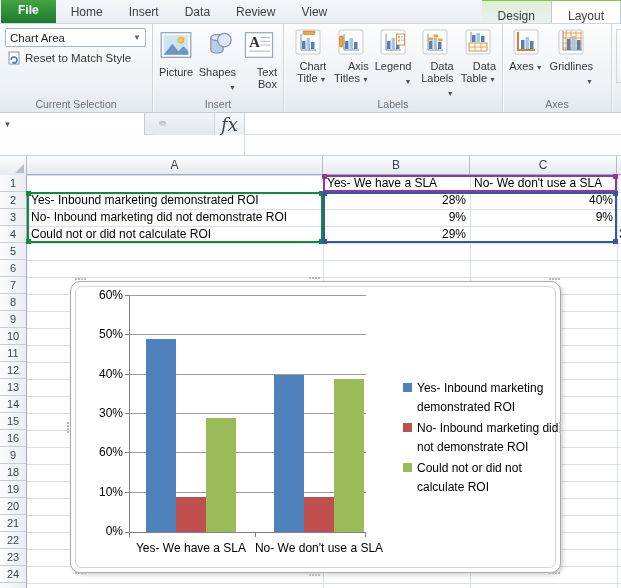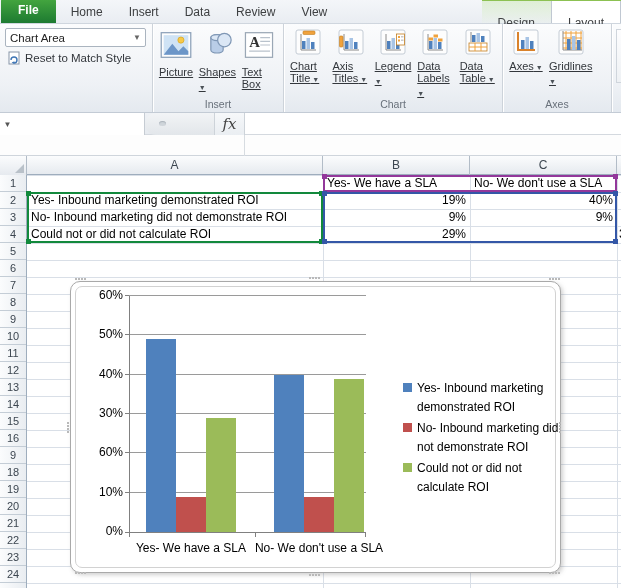--- a/index.html
+++ b/index.html
@@ -10,21 +10,21 @@
   
   .tabbar { position:absolute; left:0; top:0; width:621px; height:24px;
             background:linear-gradient(#f4f6f9,#e9edf2); border-bottom:1px solid #cfd6de;
             display:flex; align-items:flex-end; }
   .tab { height:22px; padding:4px 13px 3px; font-size:12px; color:#3e4042; white-space:nowrap; cursor:default; }
   .tab.file { background:linear-gradient(#44a63f,#1d7a31); color:#fff; border-radius:2px 2px 0 0;
               padding:4px 17px 20px; margin:0 2px 0 1px; font-weight:bold; height:24px; }
   .ctx-wrap { display:flex; margin-left:auto; height:24px; align-items:flex-end;
               background:linear-gradient(rgba(205,233,183,.55),rgba(236,245,228,.2));
               border-top:2px solid #8cc152; }
-  .tab.contextual { height:22px; padding:15px 16px 3px; }
+  .tab.contextual { height:22px; padding:8px 16px 3px; }
   .tab.active { background:#fff; border-left:1px solid #c0c8d2; border-right:1px solid #c0c8d2; }
 
   
   .ribbon { position:absolute; left:0; top:24px; width:621px; height:89px;
             background:linear-gradient(#fbfcfd,#eef1f5 70%,#e4e9ef); border-bottom:1px solid #c3cbd5;
             display:flex; }
   .rgroup { position:relative; height:100%; border-right:1px solid #cdd3da; box-shadow:1px 0 0 #fff; }
   .glabel { position:absolute; bottom:2px; left:0; right:0; text-align:center;
             font-size:10.5px; color:#68707a; }
   
@@ -32,21 +32,21 @@
   .combo { width:141px; height:19px; background:#fff; border:1px solid #aab4bf; border-radius:2px;
            display:flex; align-items:center; padding:0 4px; font-size:11.5px; color:#222; }
   .combo .combo-arrow { margin-left:auto; font-size:8px; color:#666; }
   .smallbtn { display:flex; align-items:center; gap:4px; height:20px; padding:0 2px; margin-top:1px;
               font-size:11.5px; color:#33373c; white-space:nowrap; cursor:default; }
   
   .bigrow { display:flex; height:100%; padding:3px 3px 14px; }
   .bigbtn { display:flex; flex-direction:column; align-items:center; padding:2px 3px 0;
             min-width:40px; cursor:default; border-radius:3px; }
   .bigbtn .bicon { flex:0 0 auto; margin-bottom:2px; }
-  .bigbtn .blabel { font-size:11px; color:#33373c; text-align:left; line-height:12px; max-width:44px;text-decoration:underline; }
+  .bigbtn .blabel { font-size:11px; color:#33373c; text-align:right; line-height:12px; max-width:44px; }
   .bigbtn .blabel .arr { font-size:7px; color:#4c5258; }
   .g-insert { width:131px; }
   .g-labels { width:219px; }
   .g-axes   { width:109px; }
   .rsliver { flex:1; position:relative; }
   .rsliver .part { position:absolute; left:4px; top:5px; width:10px; height:54px;
                    background:linear-gradient(#fdfdfe,#eef1f4); border:1px solid #cfd5dc; border-right:none; }
 
   
   .fbar { position:absolute; left:0; top:113px; width:621px; height:22px;
@@ -54,21 +54,21 @@
   .namebox { width:145px; height:22px; background:#fff; border-right:1px solid #c6ccd3;
              display:flex; align-items:center; }
   .namebox .nbtext { flex:1; text-align:center; font-size:12px; color:#111; }
   .namebox .nbarrow { width:15px; font-size:8px; color:#555; text-align:center; }
   .pill { width:70px; height:22px; background:linear-gradient(#f2f4f6,#e2e6ea);
           border-right:1px solid #cdd3d9; border-radius:11px 0 0 11px; position:relative; }
   .pill .dot { position:absolute; left:14px; top:8px; width:7px; height:5px; border-radius:50%;
                background:#cfd5da; box-shadow:inset 0 1px 1px #aab2ba; }
   .fxbox { width:30px; height:22px; display:flex; align-items:center; justify-content:center;
            border-right:1px solid #cdd3d9; background:linear-gradient(#f6f8fa,#eaeef2);
-           font-family:"DejaVu Serif", serif; font-style:italic; font-size:15px; color:#444; }
+           font-family:"DejaVu Serif", serif; font-style:italic; font-size:18px; color:#444; }
   .finput { flex:1; background:#fff; }
   .fstrip { position:absolute; left:0; top:135px; width:621px; height:21px; background:#fdfdfd;
             border-bottom:1px solid #cfd5dc; }
   .fstrip .vline { position:absolute; left:244px; top:0; width:1px; height:21px; background:#d7dce1; }
 
   
   .sheet { position:absolute; left:0; top:156px; width:621px; height:432px; background:#fff; overflow:hidden; }
   .colhdrs { position:absolute; left:0; top:0; width:621px; height:19px;
              background:linear-gradient(#fbfcfd,#e6eaef); border-bottom:1px solid #9eadbd; }
   .colhdr { position:absolute; top:0; height:19px; text-align:center; font-size:12px; color:#3c4650;
@@ -139,20 +139,21 @@
         <span class="combo-arrow">▼</span>
       </div>
       <div class="smallbtn">
         <svg width="14" height="14" viewBox="0 0 14 14">
             <rect x="2" y="1" width="10" height="12" fill="#fff" stroke="#8796a8" stroke-width="1"></rect>
             <path d="M4 9 a3 3 0 1 1 3 3" fill="none" stroke="#3f76b5" stroke-width="1.4"></path>
             <path d="M7.5 10.2 L7 13 L4.6 11.4 Z" fill="#3f76b5"></path>
           </svg>
         <span>Reset to Match Style</span>
       </div>
+      <div class="glabel">Current Selection</div>
     </div>
 
     <div class="rgroup g-insert">
       <div class="bigrow" id="row-insert">
           <div class="bigbtn">
             <span class="bicon"><svg width="32" height="32" viewBox="0 0 26 26">
                 <rect x="1" y="3" width="24" height="20" fill="#fdfdfd" stroke="#8ba0b8"></rect>
                 <rect x="3" y="5" width="20" height="16" fill="#cfe3f5"></rect>
                 <circle cx="17" cy="9" r="2.5" fill="#f7c948" stroke="#d9a520" stroke-width="0.6"></circle>
                 <path d="M3 21 L10 12 L15 18 L19 14 L23 18 V21 Z" fill="#6c96c8"></path>
@@ -237,21 +238,21 @@
                 <path d="M6 3 V13" stroke="#8a8a8a" fill="none"></path>
                 <rect x="7" y="6" width="3.5" height="7" fill="#4f81bd"></rect>
                 <rect x="11.5" y="4" width="3.5" height="9" fill="#a8c4e5"></rect>
                 <rect x="16" y="7" width="3.5" height="6" fill="#4f81bd"></rect>
                 <rect x="4" y="14" width="18" height="8" fill="#fff" stroke="#c27d1e" stroke-width="0.8"></rect>
                 <path d="M4 18 H22 M10 14 V22 M16 14 V22" stroke="#f0a23c" stroke-width="1"></path>
               </svg></span>
             <div class="blabel">Data Table<span class="arr"> ▼</span></div>
           </div>
         </div>
-      <div class="glabel">Chart</div>
+      <div class="glabel">Labels</div>
     </div>
 
     <div class="rgroup g-axes">
       <div class="bigrow" id="row-axes">
           <div class="bigbtn">
             <span class="bicon"><svg width="26" height="26" viewBox="0 0 26 26">
                 <rect x="1" y="1" width="24" height="24" rx="2" fill="#fdfdfd" stroke="#c4ccd5"></rect>
                 <path d="M5 3 V21 H22" stroke="#d9822b" stroke-width="2" fill="none"></path>
                 <rect x="8" y="11" width="3.5" height="9" fill="#4f81bd"></rect>
                 <rect x="12.5" y="8" width="3.5" height="12" fill="#a8c4e5"></rect>
@@ -329,21 +330,21 @@
         <div class="rowhdr">20</div>
         <div class="rowhdr">21</div>
         <div class="rowhdr">22</div>
         <div class="rowhdr">23</div>
         <div class="rowhdr">24</div>
       </div>
     <div id="cells">
         <div class="cell" style="left: 323px; width: 147px; top: 19px;">Yes- We have a SLA</div>
         <div class="cell" style="left: 470px; width: 147px; top: 19px;">No- We don't use a SLA</div>
         <div class="cell" style="left: 27px; width: 296px; top: 36px;">Yes- Inbound marketing demonstrated ROI</div>
-        <div class="cell right" style="left: 323px; width: 147px; top: 36px;">19%</div>
+        <div class="cell right" style="left: 323px; width: 147px; top: 36px;">28%</div>
         <div class="cell right" style="left: 470px; width: 147px; top: 36px;">40%</div>
         <div class="cell" style="left: 27px; width: 296px; top: 53px;">No- Inbound marketing did not demonstrate ROI</div>
         <div class="cell right" style="left: 323px; width: 147px; top: 53px;">9%</div>
         <div class="cell right" style="left: 470px; width: 147px; top: 53px;">9%</div>
         <div class="cell" style="left: 27px; width: 296px; top: 70px;">Could not or did not calculate ROI</div>
         <div class="cell right" style="left: 323px; width: 147px; top: 70px;">29%</div>
         <div class="cell right" style="left: 470px; width: 177px; top: 70px;">39%</div>
       </div>
     <div id="overlays">
         <div class="rangebox" style="left: 323px; top: 19px; width: 294px; height: 17px; border: 2px solid rgb(147, 56, 155);">

